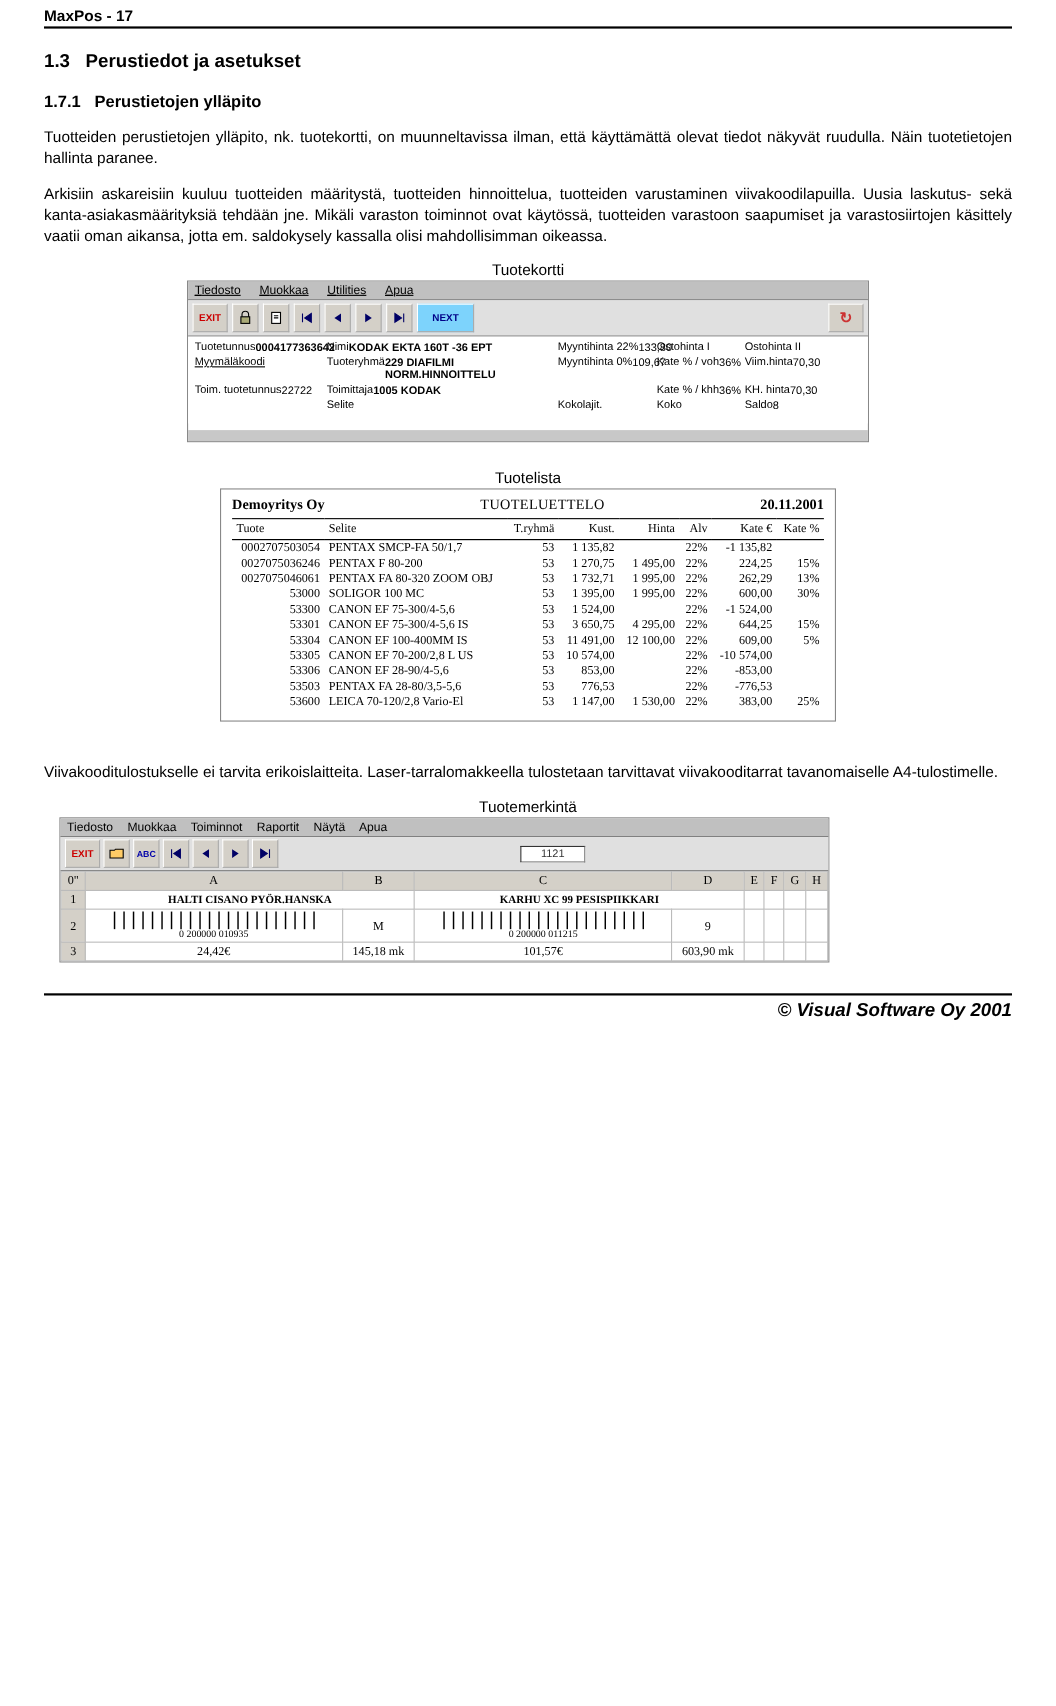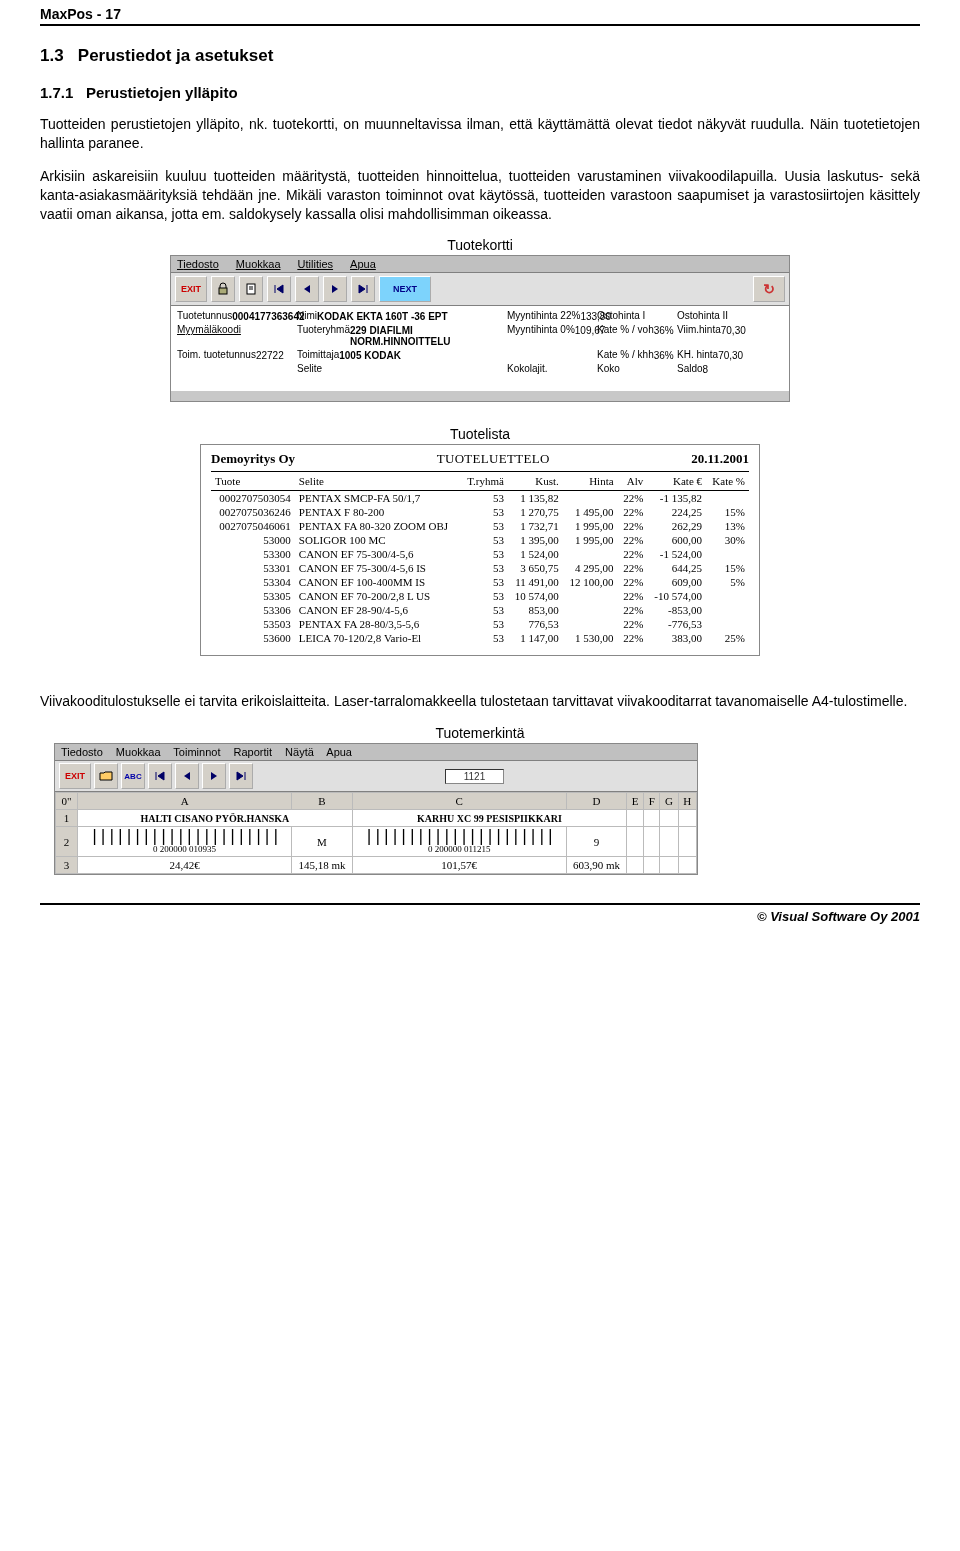--- a/index.html
+++ b/index.html
@@ -138,21 +138,21 @@
     padding: 3px 4px;
   }
   .tl tbody td {
     padding: 1px 4px;
     white-space: nowrap;
   }
   .tl .r { text-align: right; }
   .tl .c { text-align: right; }
   
   .tm {
-    width: 644px;
+    width: 700px;
     background: #fff;
     margin-left: 14px;
   }
   .tm-menu {
     background: #c0c0c0;
     border-bottom:1px solid #808080;
     font-size:11px;
     padding: 2px 6px;
   }
   .tm-menu span { margin-right: 10px; }
@@ -205,21 +205,21 @@
   }
   .tm-sheet .price {
     font-size: 11px;
   }
   .footer {
     margin-top: 28px;
     border-top: 2px solid #000;
     text-align: right;
     font-style: italic;
     font-weight: bold;
-    font-size: 13px;
+    font-size: 17px;
     padding-top: 4px;
     font-family: Verdana, sans-serif;
   }
 </style>
 </head>
 <body>
 
 <div class="page">
 
   <div class="header">MaxPos  -  17</div>

